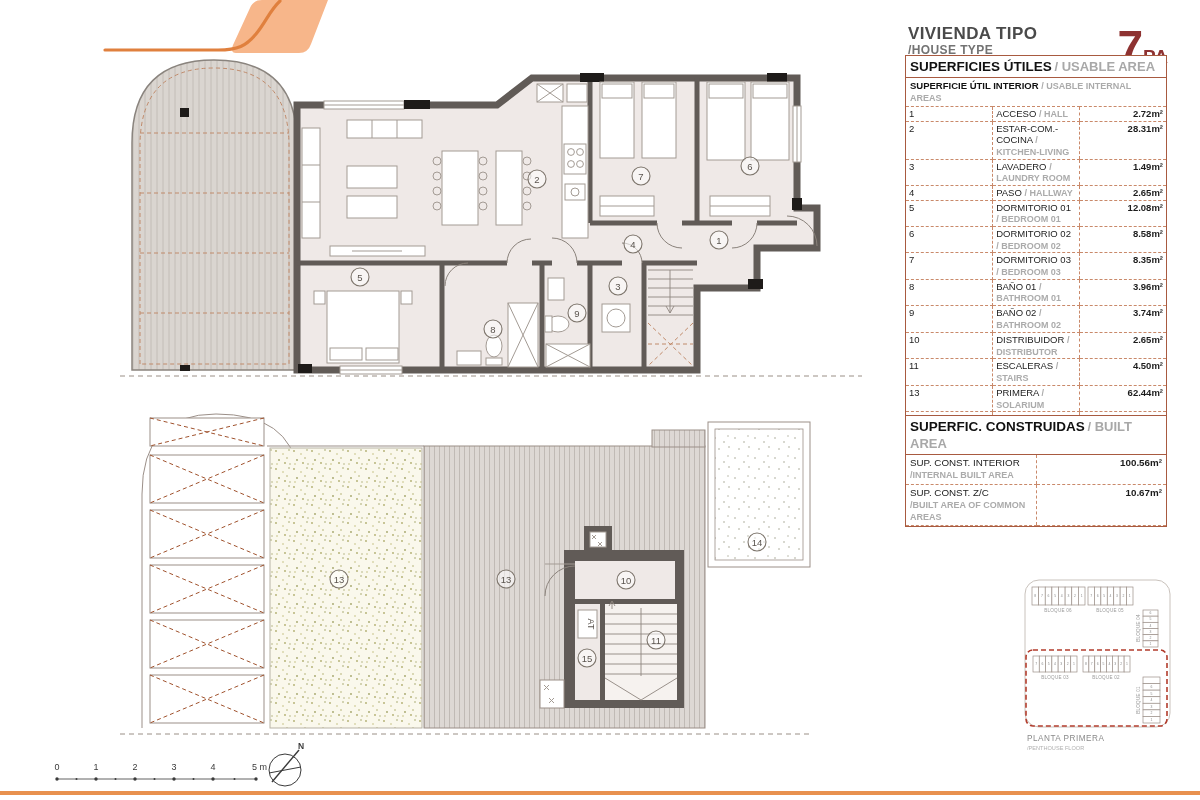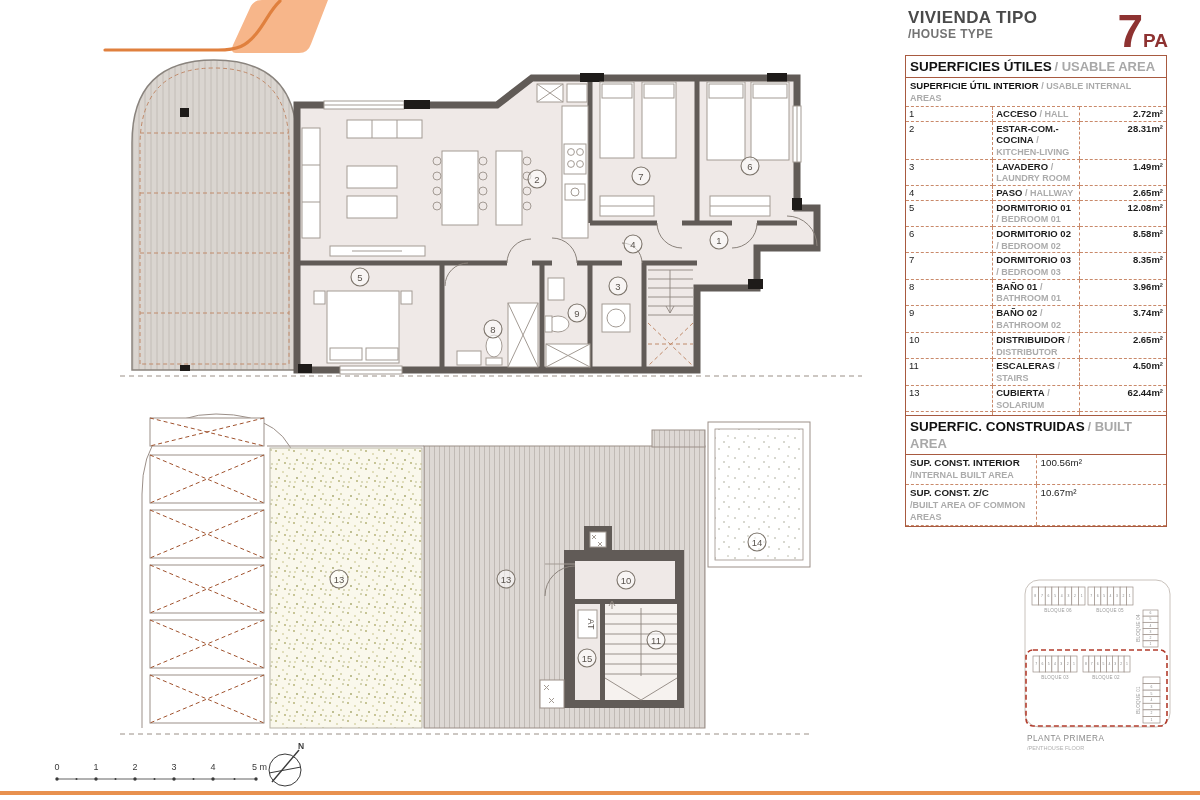--- a/index.html
+++ b/index.html
@@ -1,48 +1,48 @@
 <!DOCTYPE html>
 <html><head>
 <meta charset="utf-8">
 <style>
   html,body{margin:0;padding:0;background:#e9e9e9;font-family:"Liberation Sans",sans-serif;}
   .page{position:relative;width:1200px;height:800px;background:#ffffff;overflow:hidden;margin:0 auto;}
   .abs{position:absolute;}
 
   
-  .title-block{left:908px;top:8px;width:262px;}
+  .title-block{left:908px;top:24px;width:262px;}
   .tb-es{font-size:17px;font-weight:bold;color:#4a4a4a;letter-spacing:.4px;line-height:1.15;}
   .tb-en{font-size:12px;font-weight:bold;color:#737373;letter-spacing:.4px;line-height:1.15;}
   .type-badge{position:absolute;right:2px;top:0px;color:#8e3231;white-space:nowrap;}
   .type-num{font-size:46px;font-weight:bold;line-height:1;}
   .type-suf{font-size:19px;font-weight:bold;}
 
   .tbl-wrap{border:1.6px solid #a85a40;background:#fff;width:262px;box-sizing:border-box;}
   table.areas{border-collapse:collapse;width:100%;font-size:9.5px;color:#1c1c1c;table-layout:fixed;}
   table.areas td{padding:1px 3px;vertical-align:top;line-height:1.2;}
   td.c-num{width:20px;text-align:left;border-right:1px dashed #c9896a;}
   td.c-area{width:56px;text-align:right;font-weight:bold;border-left:1px dashed #c9896a;white-space:nowrap;}
   tr.data-row td{border-bottom:1px dashed #c9896a;}
   tr.title-row td{border-bottom:1.6px solid #a85a40;padding:3px 4px 2px;}
   .tt-es{font-size:13.5px;font-weight:bold;color:#111;}
   .tt-en{font-size:13px;font-weight:bold;color:#a8a8a8;}
   tr.sub-row td{border-bottom:1px dashed #c9896a;padding:2px 4px;}
   .sub-es{font-size:9.5px;font-weight:bold;color:#111;}
   .sub-en{font-size:9px;font-weight:bold;color:#ababab;}
-  .nm-es{font-weight:bold;}
+  .nm-es{font-weight:normal;}
   .nm-en{color:#ababab;font-weight:bold;font-size:9px;}
   tr.total-row td{border-top:1.6px solid #a85a40;padding:2px 4px;}
   .tot-es{font-size:9.8px;font-weight:bold;}
   .tot-en{font-size:9px;font-weight:bold;color:#ababab;}
   .tot-val{font-size:10.5px;font-weight:bold;text-align:right;}
 
   table.built{border-collapse:collapse;width:100%;font-size:9.8px;color:#1c1c1c;table-layout:fixed;}
   table.built td{padding:2px 4px;vertical-align:top;line-height:1.25;}
-  td.b-val{width:62px;font-weight:normal;white-space:nowrap;}
+  td.b-val{width:62px;text-align:right;font-weight:bold;white-space:nowrap;}
   tr.b-row1 td,tr.b-row2 td{border-bottom:1px dashed #c9896a;}
   tr.b-row1 td.b-val,tr.b-row2 td.b-val{border-left:1px dashed #c9896a;}
   .b-en{color:#ababab;font-weight:bold;font-size:9px;}
 
   
   svg text{font-family:"Liberation Sans",sans-serif;}
   .wall-out{fill:#EFE9E7;stroke:#615B57;stroke-width:7;stroke-linejoin:miter;}
   .iwall{stroke:#615B57;stroke-width:5;fill:none;}
   .furn{fill:#ffffff;stroke:#a39b94;stroke-width:1;}
   .thin{stroke:#a39b94;stroke-width:1;fill:none;}
@@ -400,21 +400,21 @@
             <td><span class="nm-es">DISTRIBUIDOR</span> <span class="nm-en">/ DISTRIBUTOR</span></td>
             <td class="c-area">2.65m²</td>
           </tr>
       <tr class="data-row">
             <td class="c-num">11</td>
             <td><span class="nm-es">ESCALERAS</span> <span class="nm-en">/ STAIRS</span></td>
             <td class="c-area">4.50m²</td>
           </tr>
       <tr class="data-row">
             <td class="c-num">13</td>
-            <td><span class="nm-es">CUBIERTA</span> <span class="nm-en">/ SOLARIUM</span></td>
+            <td><span class="nm-es">PRIMERA</span> <span class="nm-en">/ SOLARIUM</span></td>
             <td class="c-area">62.44m²</td>
           </tr>
       <tr class="data-row">
             <td class="c-num">14</td>
             <td><span class="nm-es">CUBIERTA TÉCNICA</span> <span class="nm-en">/ TECHNICAL DECK</span></td>
             <td class="c-area">8.39m²</td>
           </tr>
       <tr class="data-row">
             <td class="c-num">15</td>
             <td><span class="nm-es">ALMACENAJE</span> <span class="nm-en">/ STORAGE</span></td>

